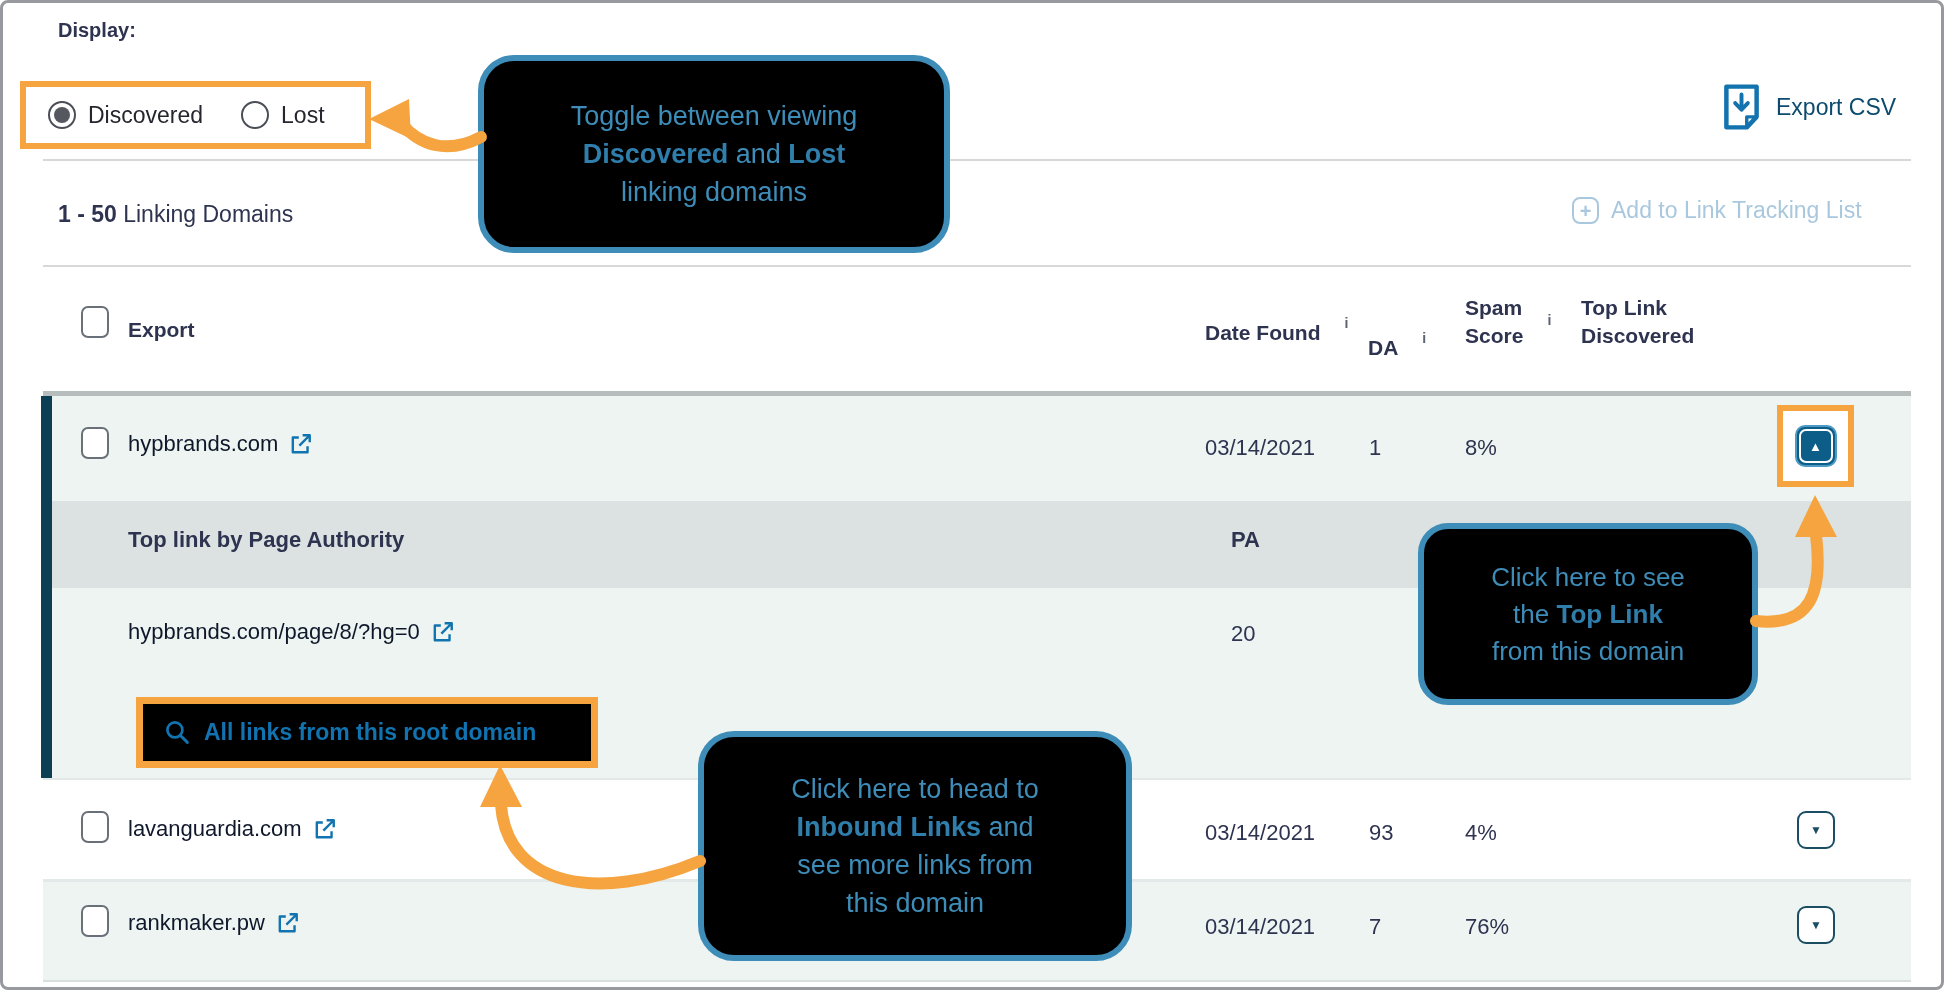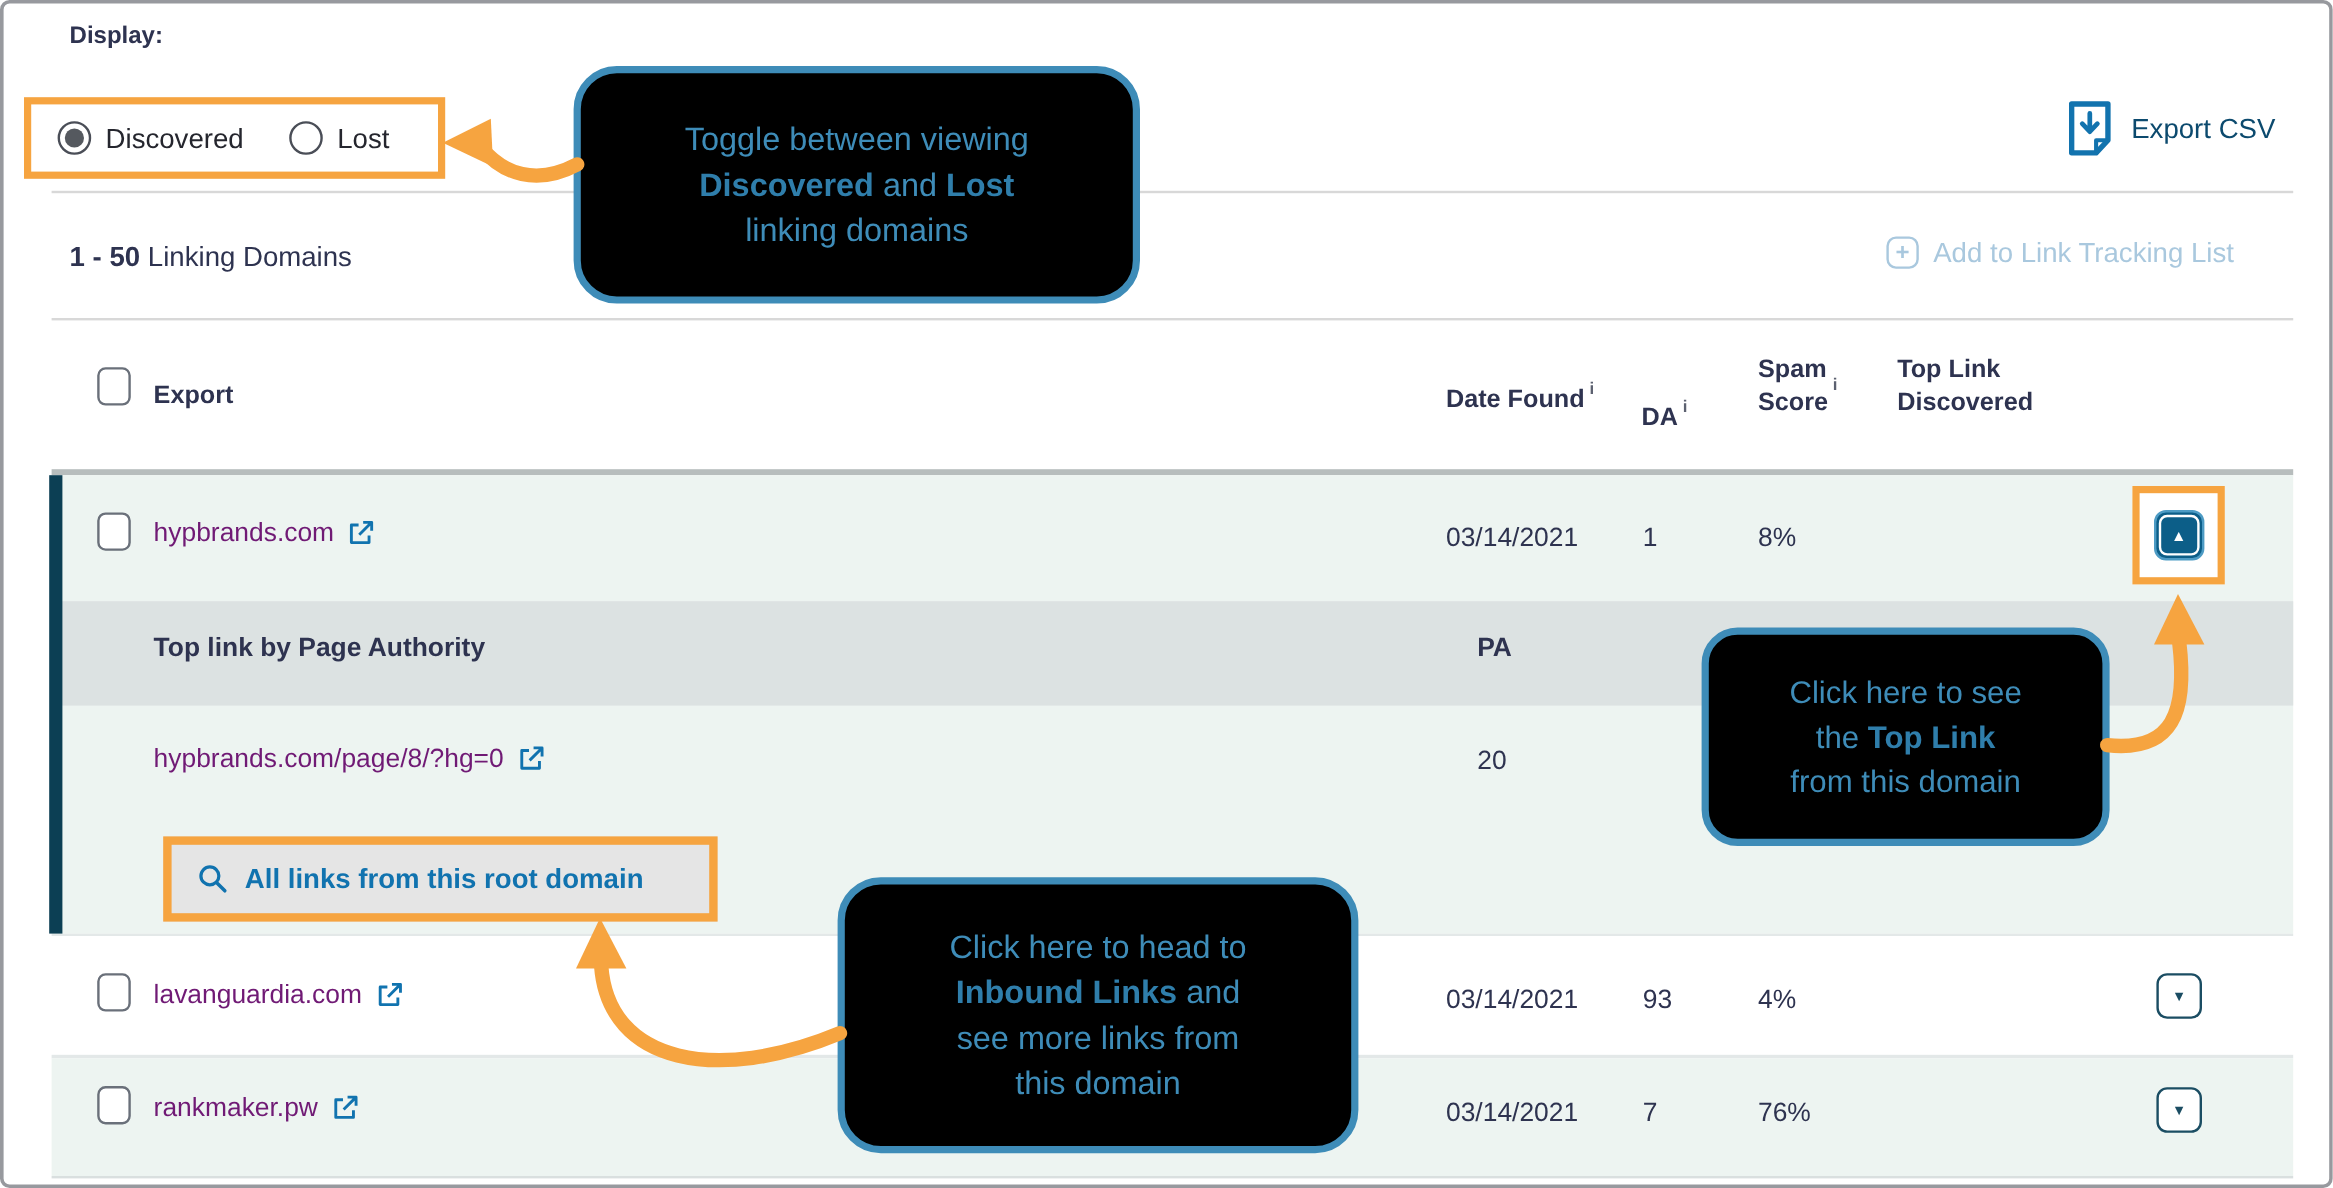--- a/index.html
+++ b/index.html
@@ -25,49 +25,49 @@
   .divider{height:2px;background:#D8D8D8;left:40px;width:1868px;}
   .summary{left:55px;top:198px;font-size:23px;}
   .summary b{font-weight:700;}
   .addlist-btn{left:1569px;top:194px;display:flex;align-items:center;gap:12px;cursor:pointer;}
   .addlist-icon{width:27px;height:27px;border:2.5px solid #A9C8DE;border-radius:8px;color:#A9C8DE;
     font-size:20px;font-weight:700;display:flex;align-items:center;justify-content:center;line-height:1;}
   .addlist-label{font-size:23px;color:#A9C8DE;}
   
   .checkbox{width:28px;height:32px;border:2.5px solid #6A707A;border-radius:7px;background:#fff;cursor:pointer;}
   .hdr{font-size:21px;font-weight:700;}
-  .hdr-flex{display:flex;align-items:flex-start;gap:4px;}
+  .hdr-flex{display:flex;align-items:flex-start;gap:24px;}
   .info-i{font-size:14px;font-weight:700;color:#5C6170;position:relative;top:-6px;cursor:pointer;}
   .two-line{line-height:28px;}
   .info-i.mid{top:18px;}
   
   .graybar{left:40px;top:388px;width:1868px;height:5px;background:#B7BDBD;}
   .expanded-section{left:40px;top:393px;width:1868px;height:382px;background:#EDF4F1;}
   .leftbar{left:38px;top:393px;width:11px;height:382px;background:#0C3F54;z-index:5;}
   .band{left:40px;top:498px;width:1868px;height:87px;background:#DCE2E2;}
   .row-white{left:40px;top:777px;width:1868px;height:99px;background:#ffffff;}
   .row-mint{left:40px;top:879px;width:1868px;height:98px;background:#EDF4F1;}
   .rowdiv{left:40px;top:876px;width:1868px;height:3px;background:#E3E8E8;}
   .rowdiv2{left:40px;top:775px;width:1868px;height:2px;background:#E3E8E8;}
   .botline{left:40px;top:977px;width:1868px;height:2px;background:#D9DFDF;}
   .cell{font-size:22px;color:#2E3350;}
-  .domain-link{display:inline-flex;align-items:center;gap:11px;font-size:22px;color:#701a75;cursor:pointer;text-decoration:none;}
+  .domain-link{display:inline-flex;align-items:center;gap:11px;font-size:22px;color:#0f172a;cursor:pointer;text-decoration:none;}
   .bold-cell{font-weight:700;}
   
   .toggle-up{width:42px;height:42px;background:#0C5E88;border:2px solid #4D9BC4;border-radius:10px;
     position:relative;display:flex;align-items:center;justify-content:center;cursor:pointer;}
   .toggle-up::after{content:"";position:absolute;inset:2px;border:2px solid #fff;border-radius:7px;}
   .toggle-up .tg{color:#fff;font-size:13px;line-height:1;}
   .toggle-down{width:38px;height:38px;background:#fff;border:2.5px solid #1B4D63;border-radius:9px;
     display:flex;align-items:center;justify-content:center;cursor:pointer;}
   .toggle-down .tg{color:#1B4D63;font-size:12px;line-height:1;}
   
   .hl-box{border:6px solid #F6A440;z-index:20;}
   .toggle-hl{left:1774px;top:402px;width:77px;height:82px;display:flex;align-items:center;justify-content:center;background:#fff;}
-  .alllinks-hl{left:133px;top:694px;width:462px;height:71px;border-width:7px;background:#e5e5e5;
+  .alllinks-hl{left:133px;top:694px;width:462px;height:71px;border-width:7px;background:#000000;
     display:flex;align-items:center;padding-left:21px;gap:13px;cursor:pointer;}
   .alllinks-label{font-size:23px;font-weight:700;color:#1173AF;}
   
   .callout{background:#000000;border:6px solid #3E8CB8;border-radius:36px;z-index:30;
     display:flex;flex-direction:column;align-items:center;justify-content:center;
     text-align:center;color:#3E8CB8;}
   .callout .b{font-weight:700;color:#2F7EAB;}
   .callout1{left:475px;top:52px;width:472px;height:198px;font-size:27px;line-height:38px;}
   .callout2{left:695px;top:728px;width:434px;height:230px;font-size:27px;line-height:38px;}
   .callout3{left:1415px;top:520px;width:340px;height:182px;font-size:26px;line-height:37px;border-radius:30px;}

